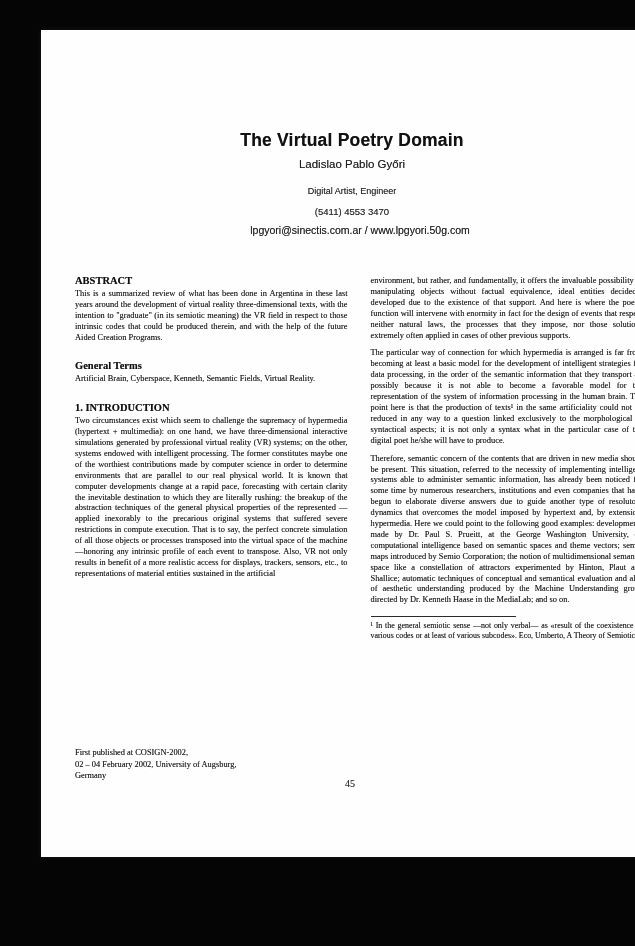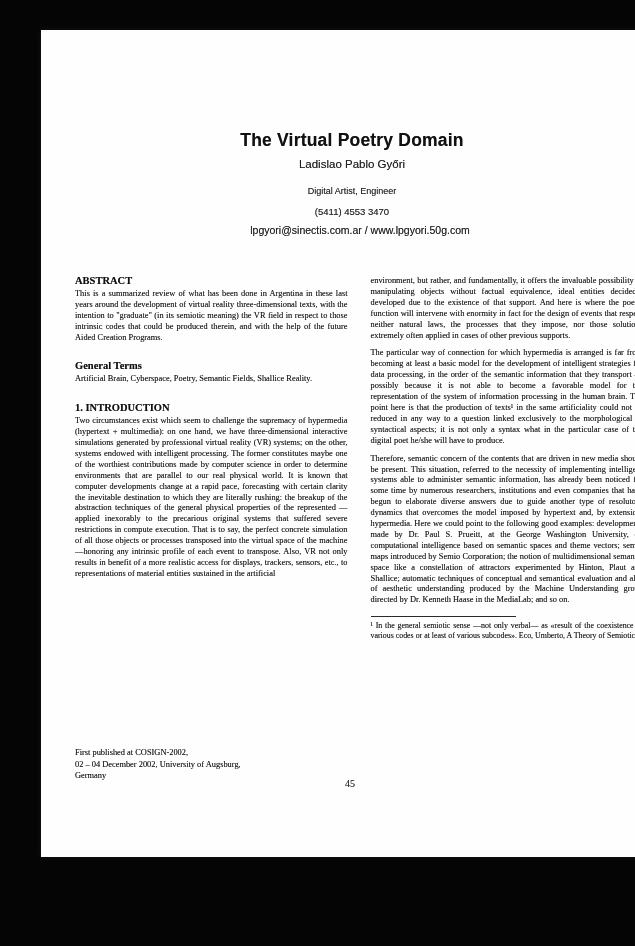--- a/index.html
+++ b/index.html
@@ -141,28 +141,28 @@
     </div>
 
     <div class="columns">
 
       <div class="col left">
         <h2 class="sechead">ABSTRACT</h2>
         <p>This is a summarized review of what has been done in Argentina in these last years around the development of virtual reality three-dimensional texts, with the intention to "graduate" (in its semiotic meaning) the VR field in respect to those intrinsic codes that could be produced therein, and with the help of the future Aided Creation Programs.</p>
 
         <h2 class="sechead spaced">General Terms</h2>
 
-        <p>Artificial Brain, Cyberspace, Poetry, Semantic Fields, Shallice Reality.</p>
+        <p>Artificial Brain, Cyberspace, Kenneth, Semantic Fields, Virtual Reality.</p>
 
         <h2 class="sechead spaced">1. INTRODUCTION</h2>
         <p>Two circumstances exist which seem to challenge the supremacy of hypermedia (hypertext + multimedia): on one hand, we have three-dimensional interactive simulations generated by professional virtual reality (VR) systems; on the other, systems endowed with intelligent processing. The former constitutes maybe one of the worthiest contributions made by computer science in order to determine environments that are parallel to our real physical world. It is known that computer developments change at a rapid pace, forecasting with certain clarity the inevitable destination to which they are literally rushing: the breakup of the abstraction techniques of the general physical properties of the represented —applied inexorably to the precarious original systems that suffered severe restrictions in compute execution. That is to say, the perfect concrete simulation of all those objects or processes transposed into the virtual space of the machine —honoring any intrinsic profile of each event to transpose. Also, VR not only results in benefit of a more realistic access for displays, trackers, sensors, etc., to representations of material entities sustained in the artificial</p>
 
         <div class="pubnote">
           <div>First published at COSIGN-2002,</div>
-          <div>02 – 04 December 2002, University of Augsburg,</div>
+          <div>02 – 04 February 2002, University of Augsburg,</div>
           <div>Germany</div>
         </div>
       </div>
 
       <div class="col right">
         <p>environment, but rather, and fundamentally, it offers the invaluable possibility of manipulating objects without factual equivalence, ideal entities decidedly developed due to the existence of that support. And here is where the poetic function will intervene with enormity in fact for the design of events that respect neither natural laws, the processes that they impose, nor those solutions extremely often applied in cases of other previous supports.</p>
         <p>The particular way of connection for which hypermedia is arranged is far from becoming at least a basic model for the development of intelligent strategies for data processing, in the order of the semantic information that they transport —possibly because it is not able to become a favorable model for the representation of the system of information processing in the human brain. The point here is that the production of texts¹ in the same artificiality could not be reduced in any way to a question linked exclusively to the morphological or syntactical aspects; it is not only a syntax what in the particular case of the digital poet he/she will have to produce.</p>
         <p>Therefore, semantic concern of the contents that are driven in new media should be present. This situation, referred to the necessity of implementing intelligent systems able to administer semantic information, has already been noticed for some time by numerous researchers, institutions and even companies that have begun to elaborate diverse answers due to guide another type of resolutory dynamics that overcomes the model imposed by hypertext and, by extension, hypermedia. Here we could point to the following good examples: developments made by Dr. Paul S. Prueitt, at the George Washington University, on computational intelligence based on semantic spaces and theme vectors; semio maps introduced by Semio Corporation; the notion of multidimensional semantic space like a constellation of attractors experimented by Hinton, Plaut and Shallice; automatic techniques of conceptual and semantical evaluation and also of aesthetic understanding produced by the Machine Understanding group directed by Dr. Kenneth Haase in the MediaLab; and so on.</p>
         <hr class="fnrule">
         <p class="footnote">¹ In the general semiotic sense —not only verbal— as «result of the coexistence of various codes or at least of various subcodes». Eco, Umberto, A Theory of Semiotics.</p>

